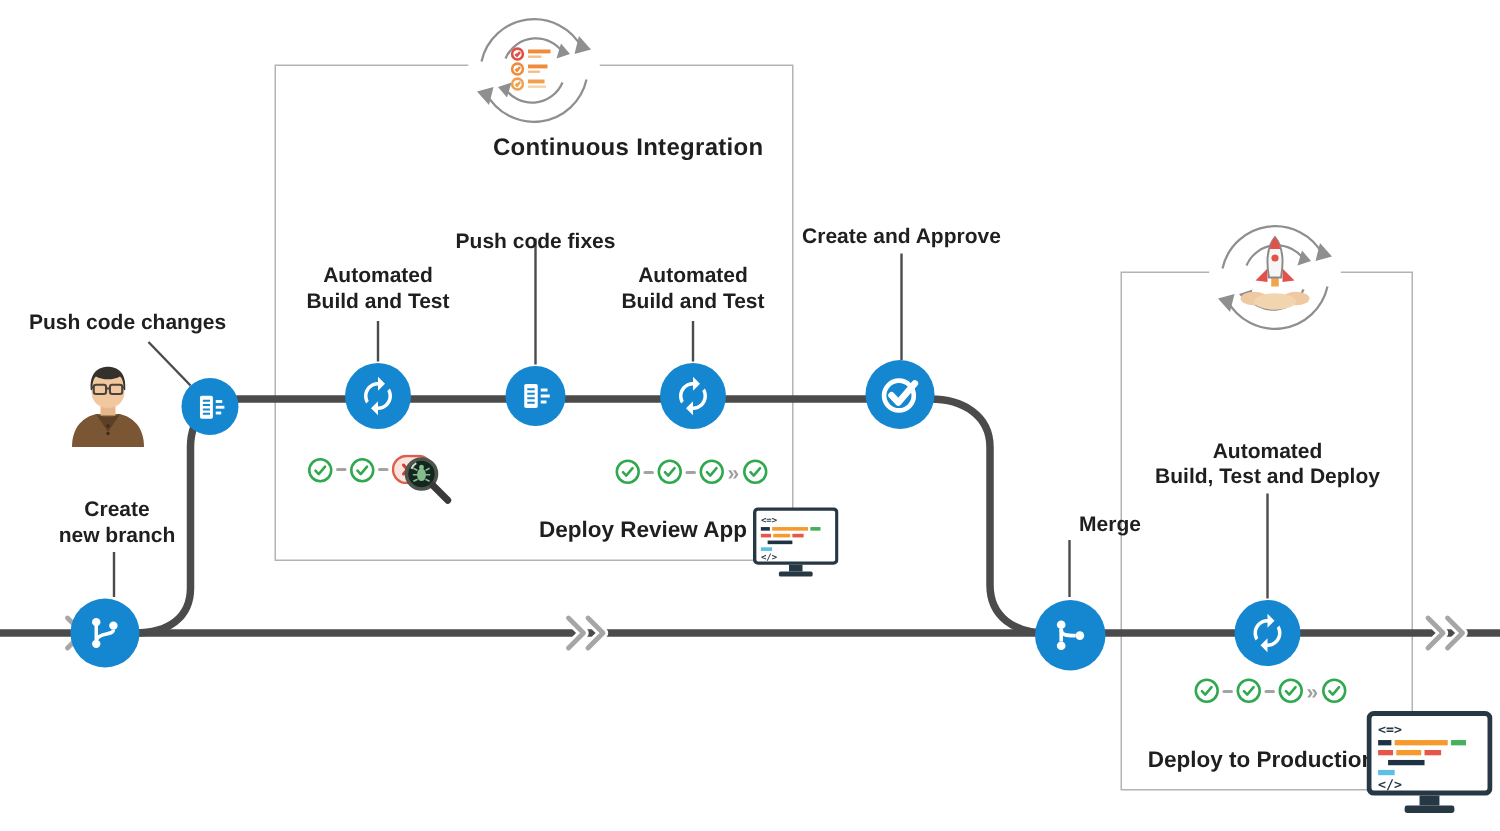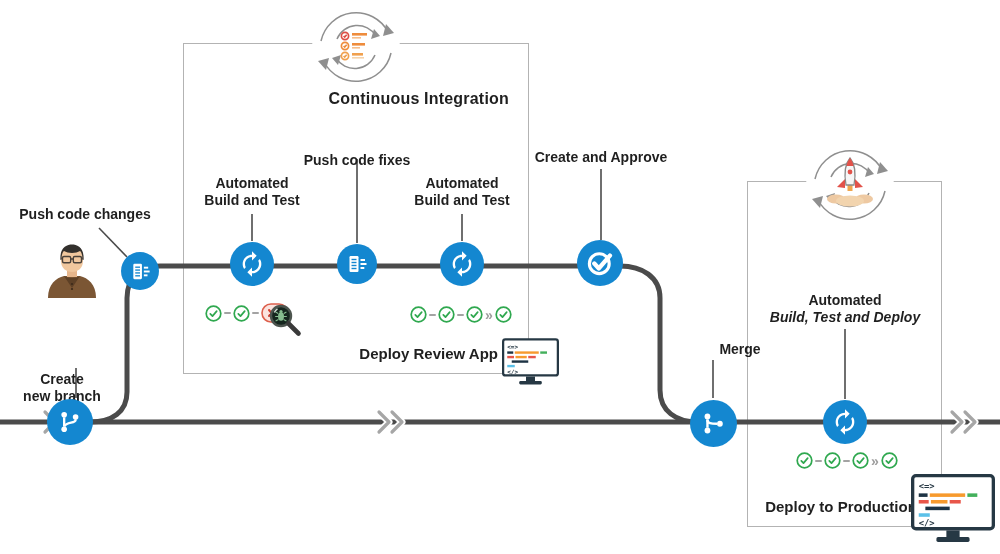--- a/index.html
+++ b/index.html
@@ -116,39 +116,39 @@
           <path d="M58 412 L68 422 L58 432"></path>
         <path d="M379 412 L389 422 L379 432"></path>
           <path d="M392 412 L402 422 L392 432"></path>
         <path d="M952 412 L962 422 L952 432"></path>
           <path d="M965 412 L975 422 L965 432"></path>
       </g>
     </g>
   </svg>
 
   <div class="lbl" style="left:10px;top:206px;width:150px;">Push code changes</div>
-  <div class="lbl" style="left:2px;top:331px;width:120px;margin-top:40px;">
+  <div class="lbl" style="left:18px;top:331px;width:120px;">
     <span style="display:block;">Create</span>
     <span style="display:block;">new branch</span>
   </div>
   <div class="title" style="left:203px;top:90px;width:306px;">Continuous Integration</div>
   <div class="lbl" style="left:182px;top:175px;width:140px;">
     <span style="display:block;">Automated</span>
     <span style="display:block;">Build and Test</span>
   </div>
   <div class="lbl" style="left:287px;top:152px;width:140px;">Push code fixes</div>
   <div class="lbl" style="left:392px;top:175px;width:140px;">
     <span style="display:block;">Automated</span>
     <span style="display:block;">Build and Test</span>
   </div>
   <div class="lbl" style="left:520px;top:149px;width:162px;">Create and Approve</div>
   <div class="lbl" style="left:663px;top:341px;width:100px;margin-left:27px;">Merge</div>
   <div class="lbl" style="left:753px;top:292px;width:184px;">
     <span style="display:block;">Automated</span>
-    <span style="display:block;font-style:italic;">Build, Test and Deploy</span>
+    <span style="display:block;">Build, Test and Deploy</span>
   </div>
   <div class="lbl" style="left:330px;top:345px;width:168px;text-align:right;font-size:15px;">Deploy Review App</div>
   <div class="lbl" style="left:755px;top:498px;width:172px;font-size:15px;">Deploy to Production</div>
 
   <div class="avatar" style="left:40px;top:244px;">
     <svg width="64" height="54" viewBox="0 0 64 54">
       <path d="M8 54 C8 40 16 34 24 32 L40 32 C48 34 56 40 56 54 Z" fill="#7b5634"></path>
       <path d="M24 32 L32 44 L40 32 C37 34.5 27 34.5 24 32 Z" fill="#5d4026"></path>
       <rect x="27" y="23" width="10" height="10" fill="#e6b68c"></rect>
       <path d="M21 12 C21 4 27 1.5 32 1.5 C37 1.5 43 4 43 12 L43 17 C43 24 38 28 32 28 C26 28 21 24 21 17 Z" fill="#f0c79e"></path>

